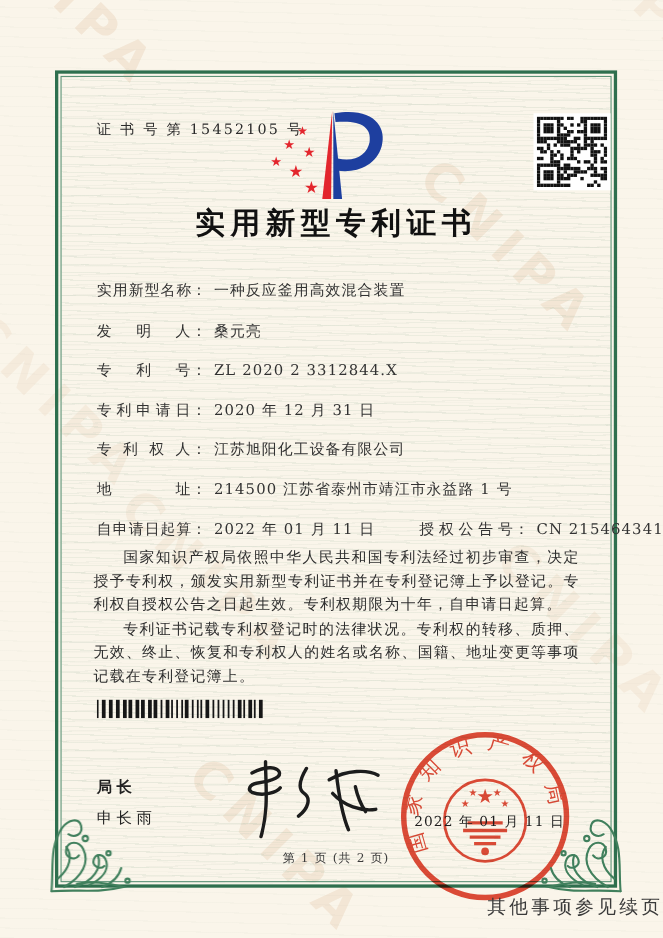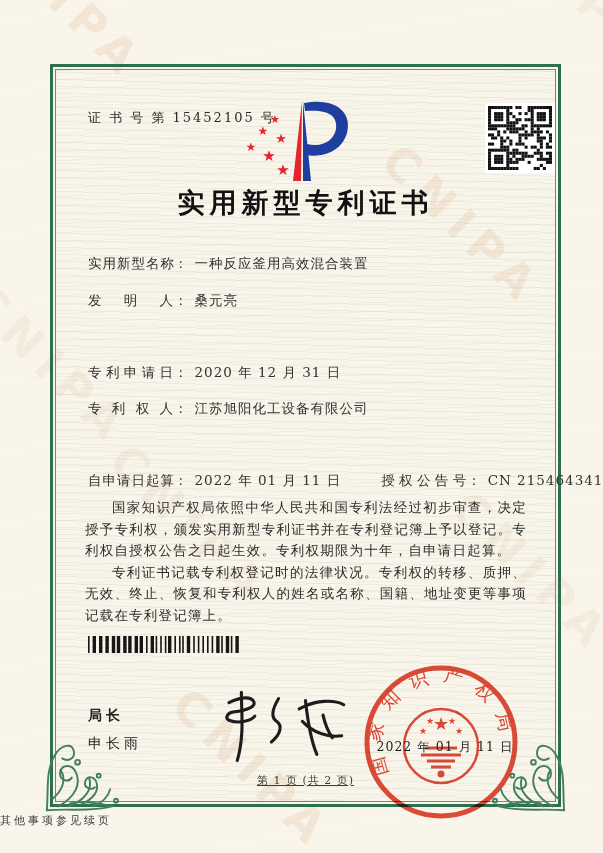--- a/index.html
+++ b/index.html
@@ -47,24 +47,24 @@
   }
   .barcode{position:absolute; left:35px; top:569px; width:155px; height:17px;}
   .sig-title{position:absolute; left:35px; top:640px; font-size:14px; letter-spacing:4px; color:#222;font-weight:bold;}
   .sig-name{position:absolute; left:35px; top:668px; font-size:14px; letter-spacing:4px; color:#222;}
   .signature{position:absolute; left:145px; top:618px; width:155px; height:85px;}
   .seal{position:absolute; left:306px; top:593px; width:164px; height:164px; mix-blend-mode:multiply; opacity:0.95;}
   .seal-date{
     position:absolute; left:322px; top:672px; width:140px; text-align:center;
     font-size:12.5px; letter-spacing:1px; color:#1d1d1d; z-index:3;
   }
-  .page-num{position:absolute; left:0; top:706px; width:100%; text-align:center; font-size:11px; letter-spacing:1px; color:#3c3c3c;text-decoration:underline;}
+  .page-num{position:absolute; left:0; top:706px; width:100%; text-align:center; font-size:11px; letter-spacing:1px; color:#3c3c3c;}
   .continuation{
-    position:absolute; left:0; top:813px; width:100%; text-align:left;
-    font-size:11px; letter-spacing:3px; color:#3a3a3a; z-index:1;
+    position:absolute; left:0; top:813px; width:100%; text-align:right;
+    font-size:17px; letter-spacing:3px; color:#3a3a3a; z-index:1;
   }
   .orn{position:absolute; width:96px; height:96px; z-index:2; pointer-events:none;}
   .orn-bl{left:-10px; bottom:-12px;}
   .orn-br{right:-10px; bottom:-12px; transform:scaleX(-1);}
 </style>
 </head>
 <body>
 
 <div class="page">
 
@@ -354,25 +354,31 @@
         </svg></div>
 
     <div class="title">实用新型专利证书</div>
 
     <div class="frow" style="top:225px">
       <span class="flabel">发明人</span><span class="fcolon">：</span><span>桑元亮</span>
     </div>
     <div class="frow" style="top:188px">
       <span class="flabel">实用新型名称</span><span class="fcolon">：</span><span>一种反应釜用高效混合装置</span>
     </div>
+    <div class="frow" style="top:261px">
+      <span class="flabel">专利号</span><span class="fcolon">：</span><span>ZL 2020 2 3312844.X</span>
+    </div>
     <div class="frow" style="top:297px">
       <span class="flabel">专利申请日</span><span class="fcolon">：</span><span>2020 年 12 月 31 日</span>
     </div>
     <div class="frow" style="top:333px">
       <span class="flabel">专利权人</span><span class="fcolon">：</span><span>江苏旭阳化工设备有限公司</span>
+    </div>
+    <div class="frow" style="top:369px">
+      <span class="flabel">地址</span><span class="fcolon">：</span><span>214500 江苏省泰州市靖江市永益路 1 号</span>
     </div>
     <div class="frow" style="top:405px">
       <span class="flabel">自申请日起算</span><span class="fcolon">：</span><span>2022 年 01 月 11 日</span><span class="pair2"><span class="flabel">授权公告号</span><span class="fcolon">：</span><span>CN 215464341 U</span></span>
     </div>
 
     <div class="paras">
       <p>国家知识产权局依照中华人民共和国专利法经过初步审查，决定授予专利权，颁发实用新型专利证书并在专利登记簿上予以登记。专利权自授权公告之日起生效。专利权期限为十年，自申请日起算。</p>
       <p>专利证书记载专利权登记时的法律状况。专利权的转移、质押、无效、终止、恢复和专利权人的姓名或名称、国籍、地址变更等事项记载在专利登记簿上。</p>
     </div>
 

